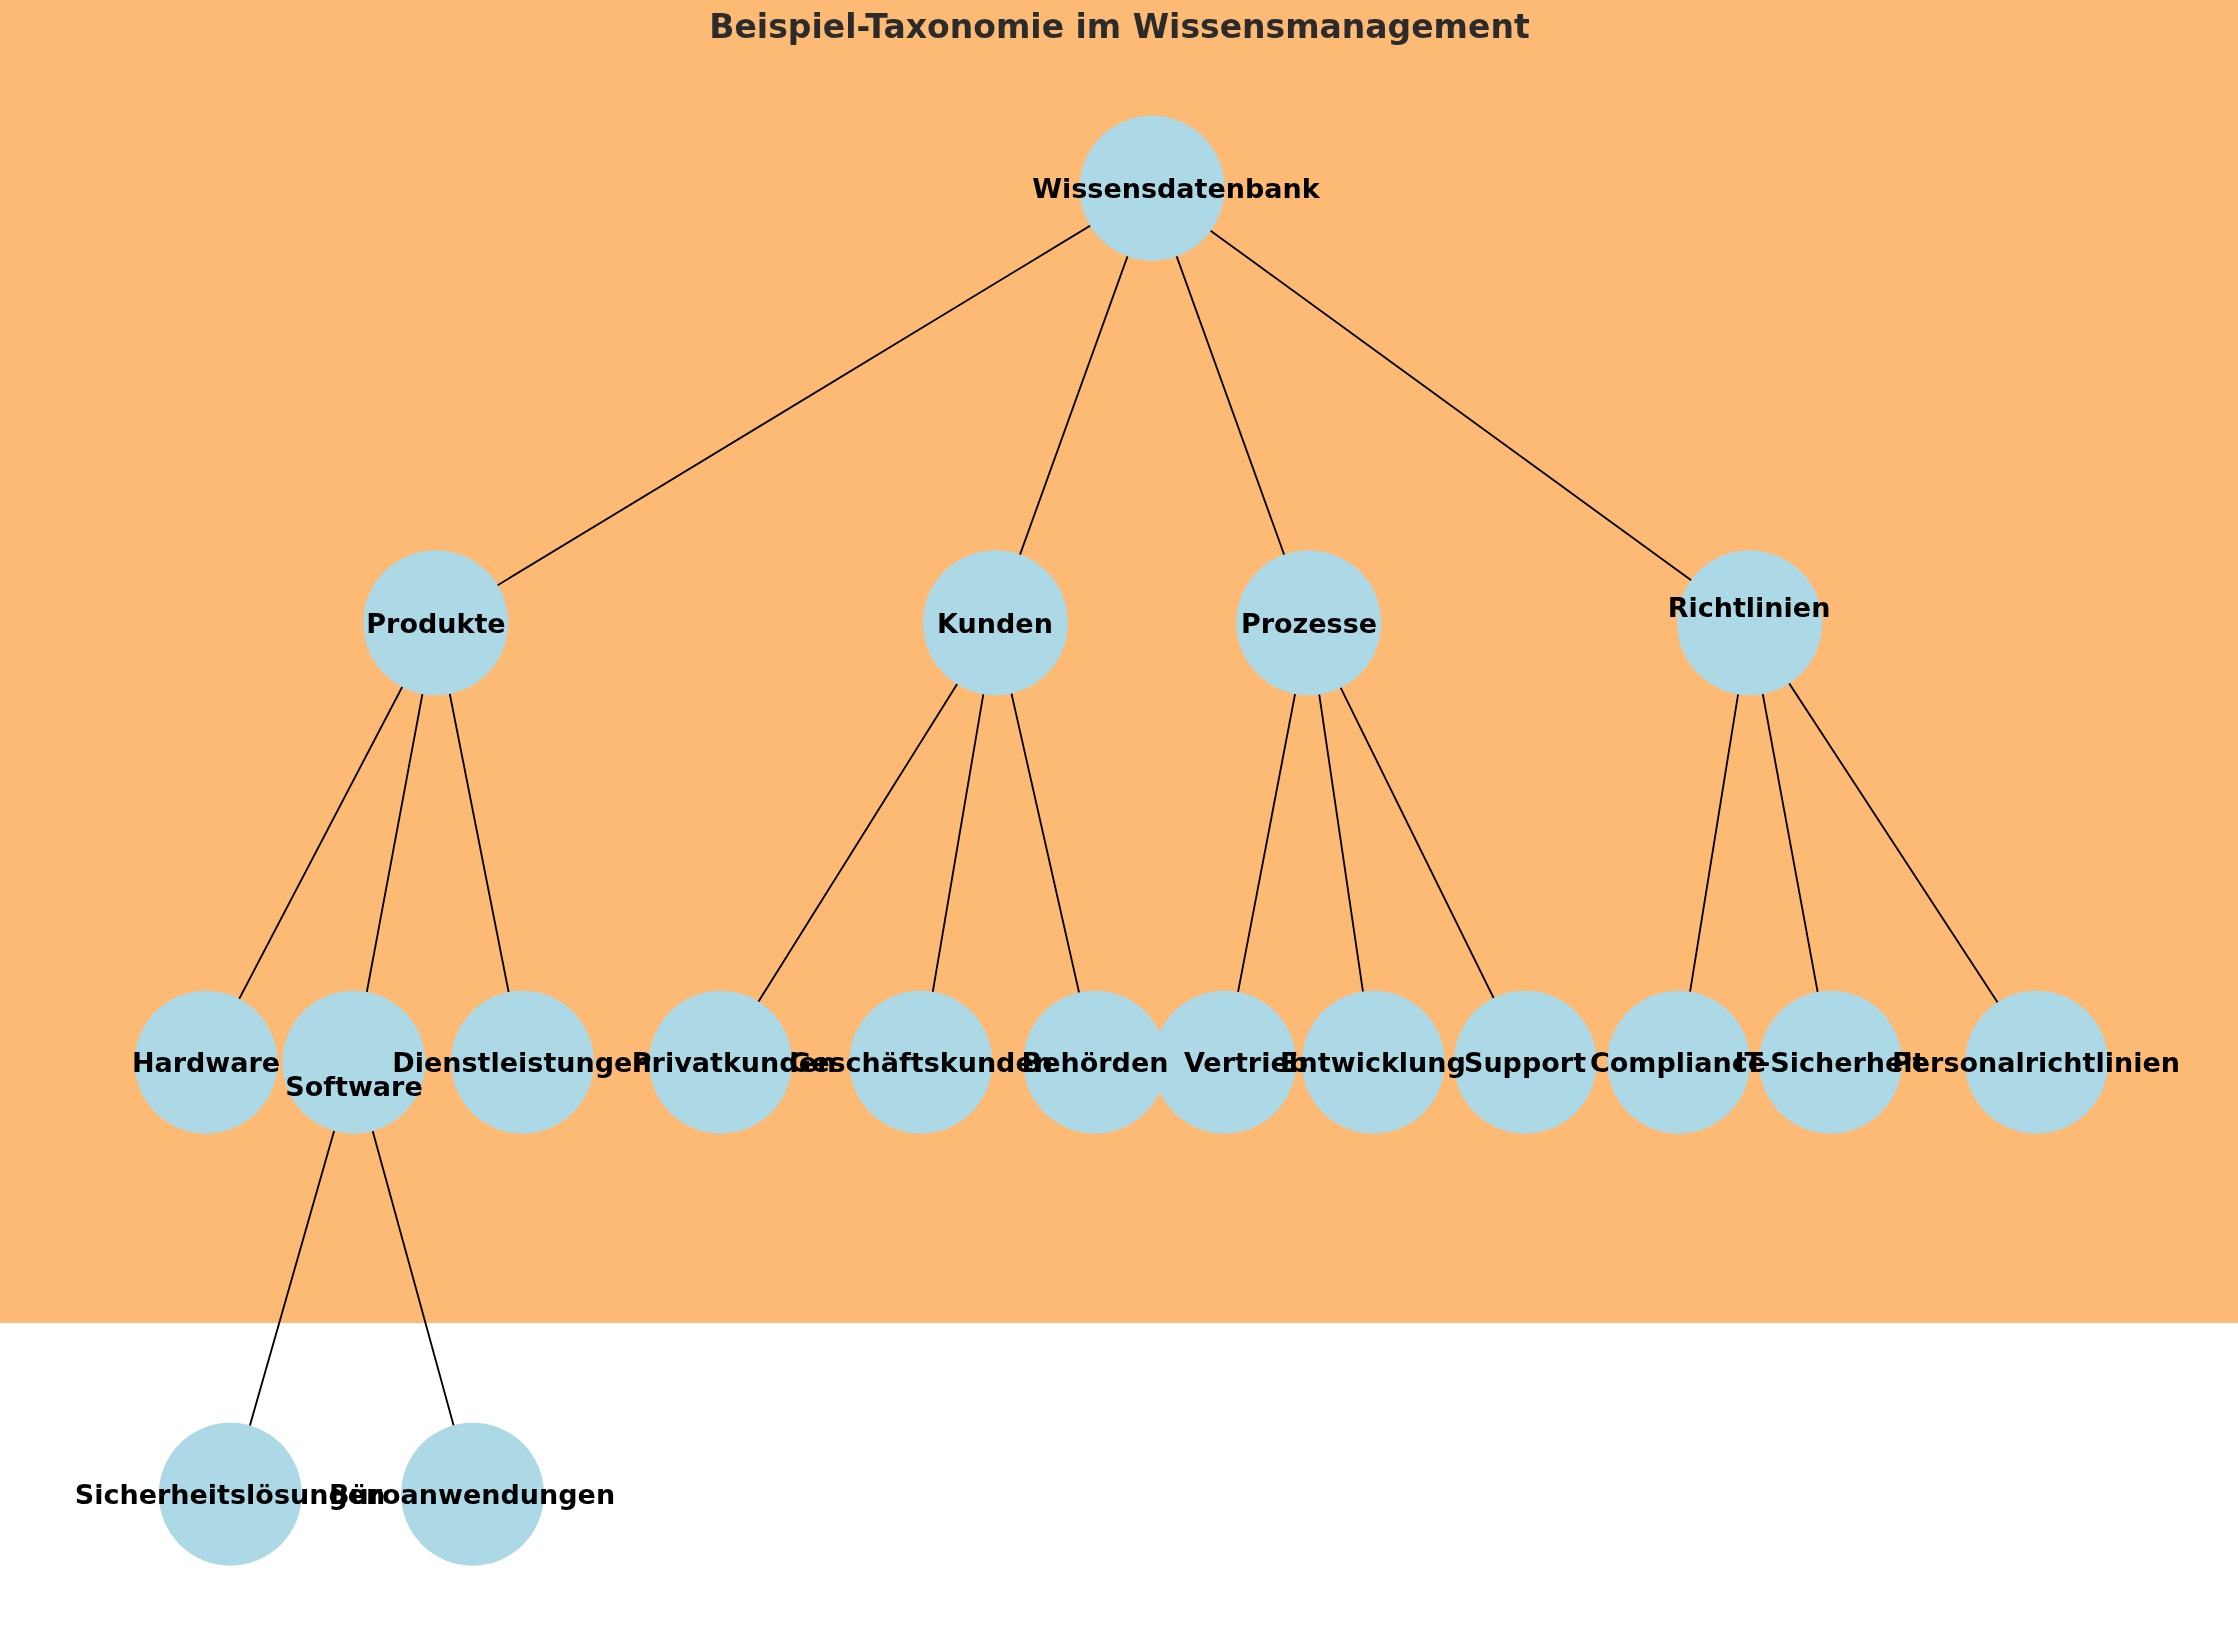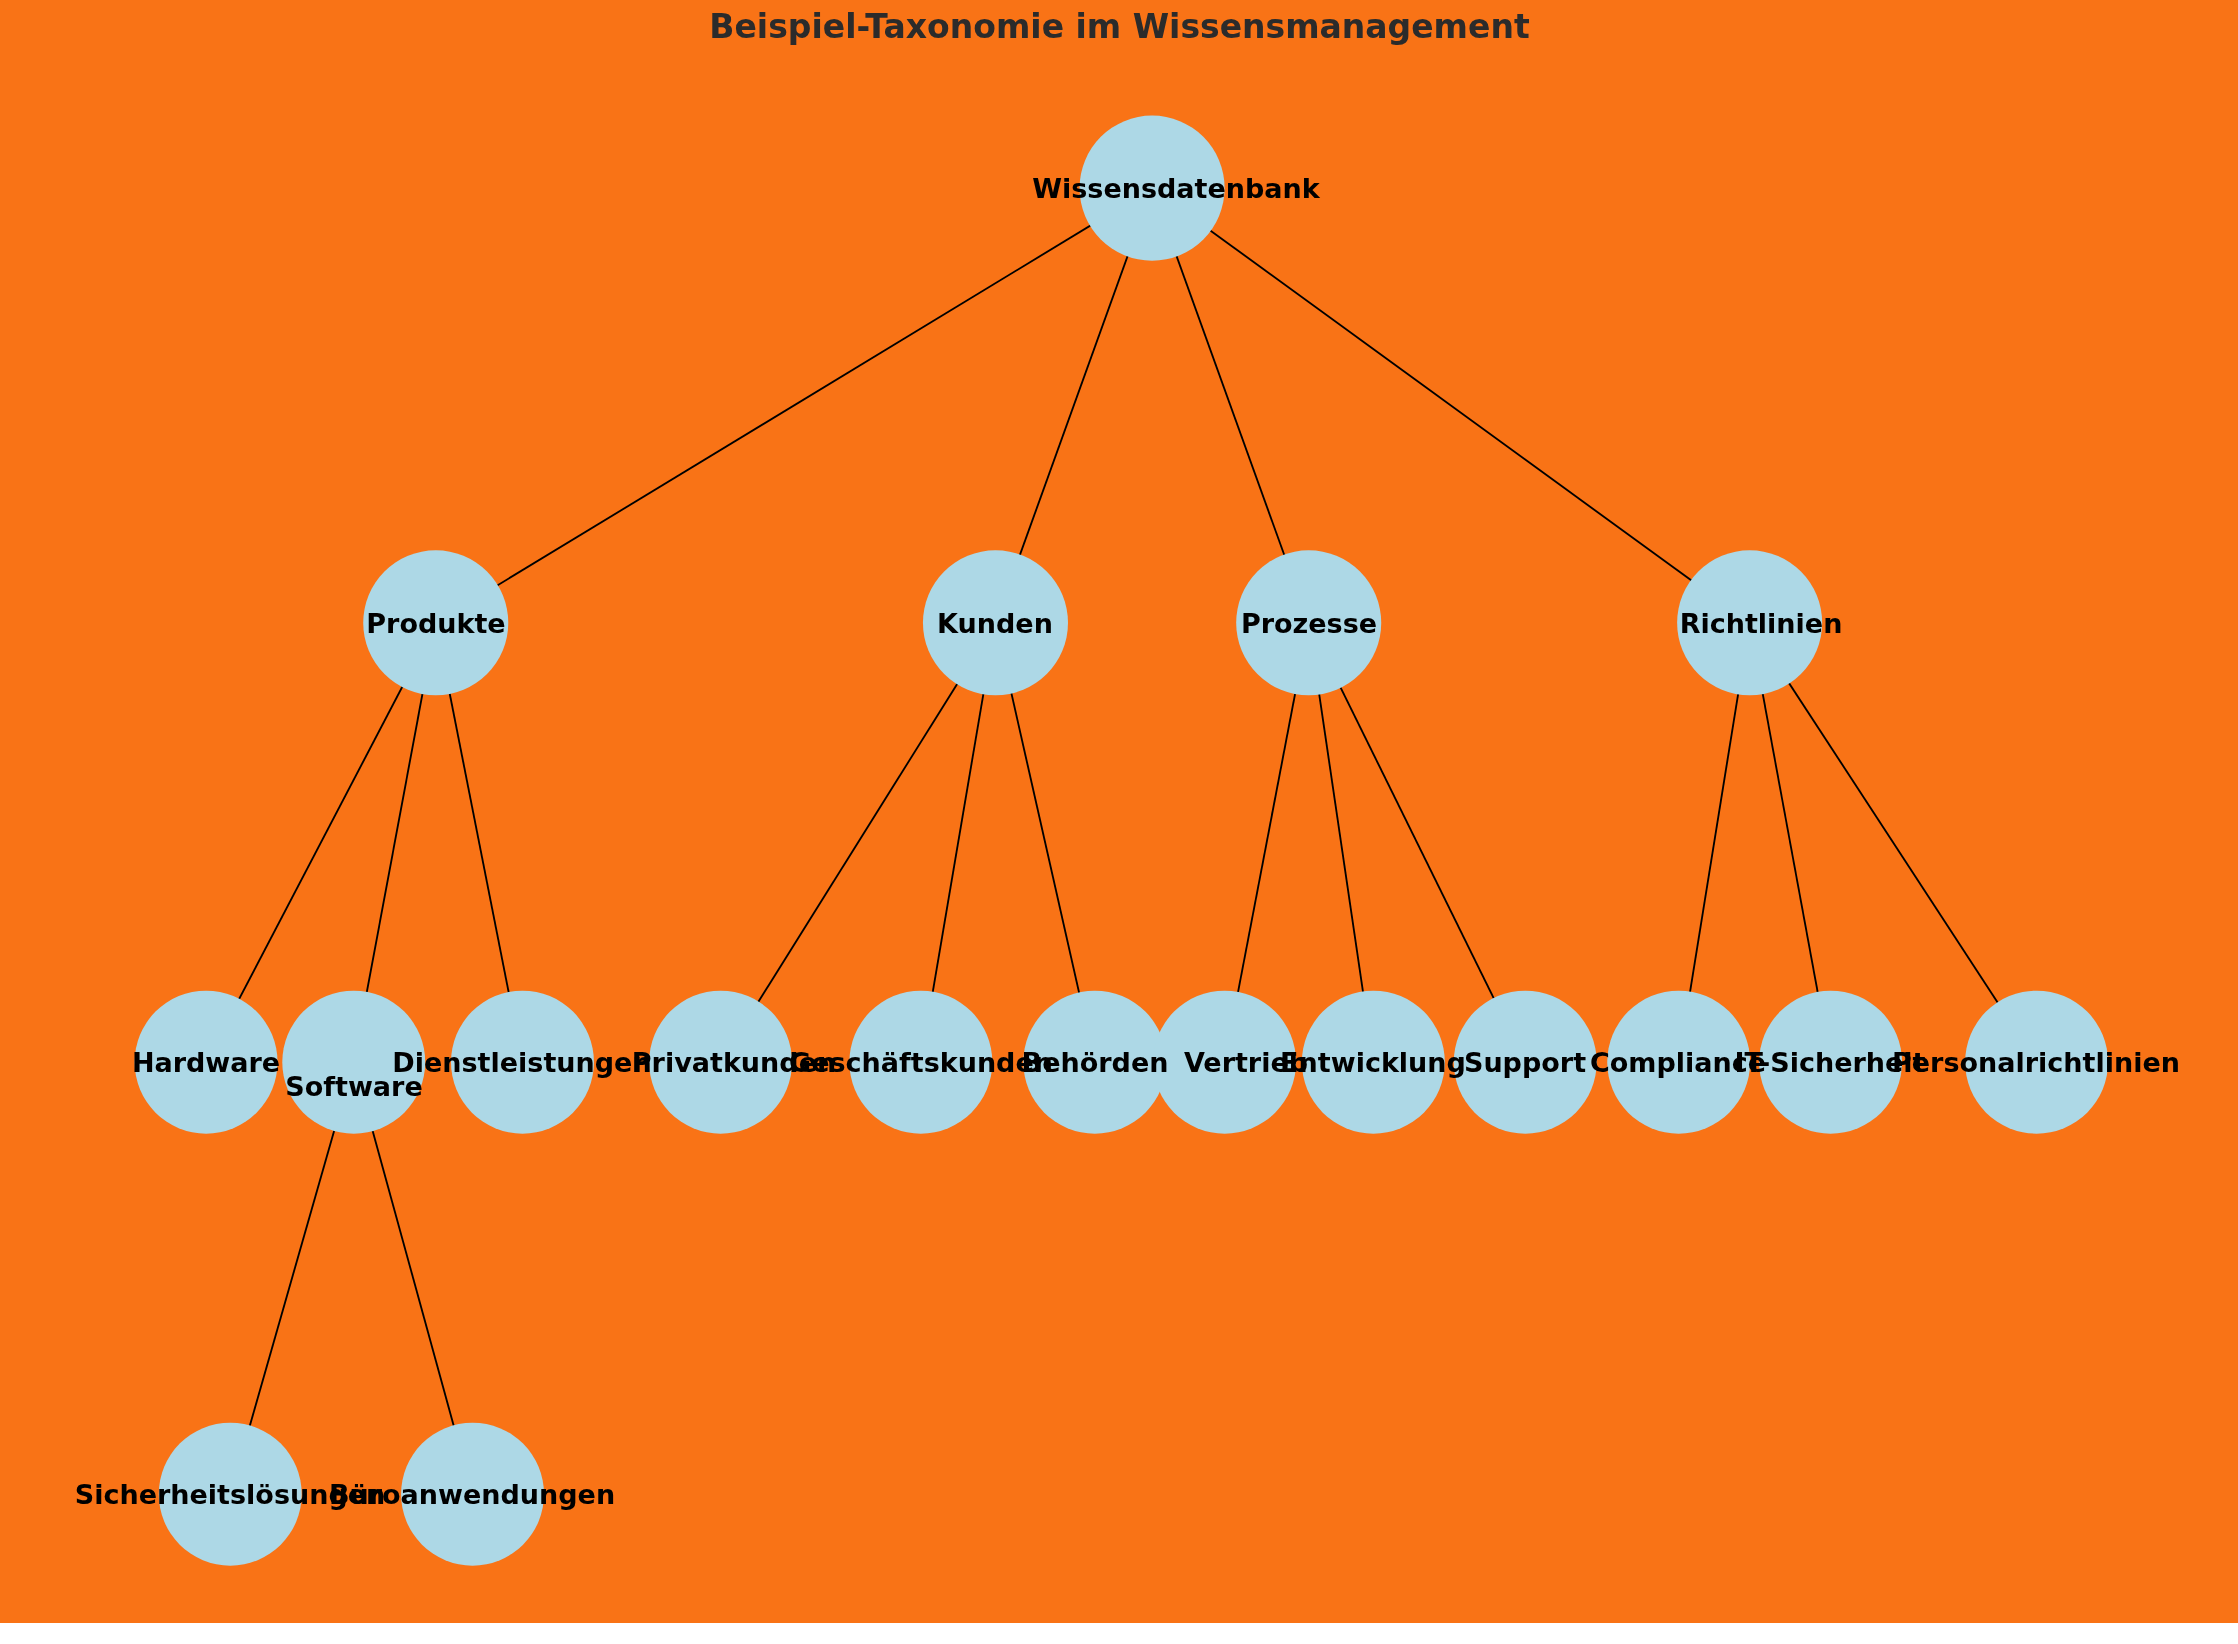--- a/index.html
+++ b/index.html
@@ -7,22 +7,22 @@
     padding: 0;
     background: #ffffff;
     width: 2239px;
     height: 1645px;
     overflow: hidden;
     font-family: "DejaVu Sans", "Liberation Sans", sans-serif;
   }
   .canvas {
     position: relative;
     width: 2239px;
-    height: 1623px;
-    background: #f97316;
+    height: 1323px;
+    background: #fdba74;
   }
   .diagram-svg {
     position: absolute;
     left: 0;
     top: 0;
   }
   .page-title {
     position: absolute;
     left: 0;
     top: 7.4px;
@@ -96,21 +96,21 @@
       <circle cx="899" cy="2843" r="136" fill="#ADD8E6"></circle>
     </g>
   </svg>
 
   <div class="page-title">Beispiel-Taxonomie im Wissensmanagement</div>
 
   <div class="node-label" style="left:1152px; top:188px;margin-left:24px;">Wissensdatenbank</div>
   <div class="node-label" style="left:436px;  top:623px;">Produkte</div>
   <div class="node-label" style="left:995px; top:623px;">Kunden</div>
   <div class="node-label" style="left:1309px; top:623px;">Prozesse</div>
-  <div class="node-label" style="left:1749px; top:623px;margin-left:12px;">Richtlinien</div>
+  <div class="node-label" style="left:1749px; top:607px;">Richtlinien</div>
   <div class="node-label" style="left:206px;  top:1062px;">Hardware</div>
   <div class="node-label" style="left:354px;  top:1086px;">Software</div>
   <div class="node-label" style="left:522px;  top:1062px;">Dienstleistungen</div>
   <div class="node-label" style="left:734px; top:1062px;">Privatkunden</div>
   <div class="node-label" style="left:921px; top:1062px;">Geschäftskunden</div>
   <div class="node-label" style="left:1095px; top:1062px;">Behörden</div>
   <div class="node-label" style="left:1224px; top:1062px;margin-left:22px;">Vertrieb</div>
   <div class="node-label" style="left:1373px; top:1062px;">Entwicklung</div>
   <div class="node-label" style="left:1525px; top:1062px;text-align:right;">Support</div>
   <div class="node-label" style="left:1678px; top:1062px;">Compliance</div>

